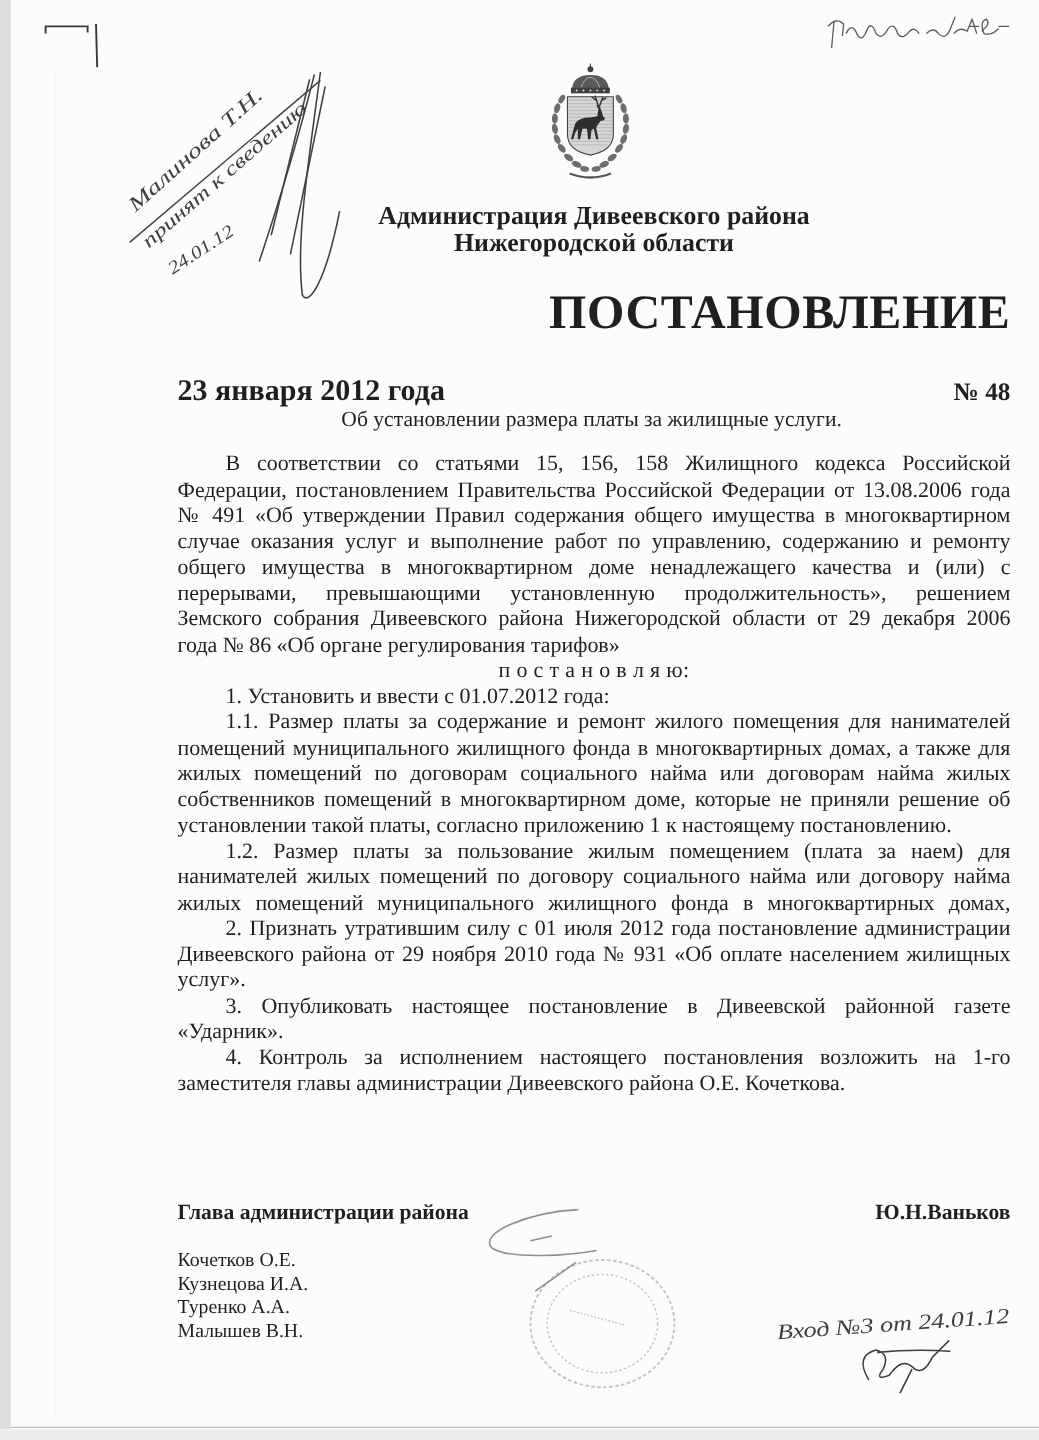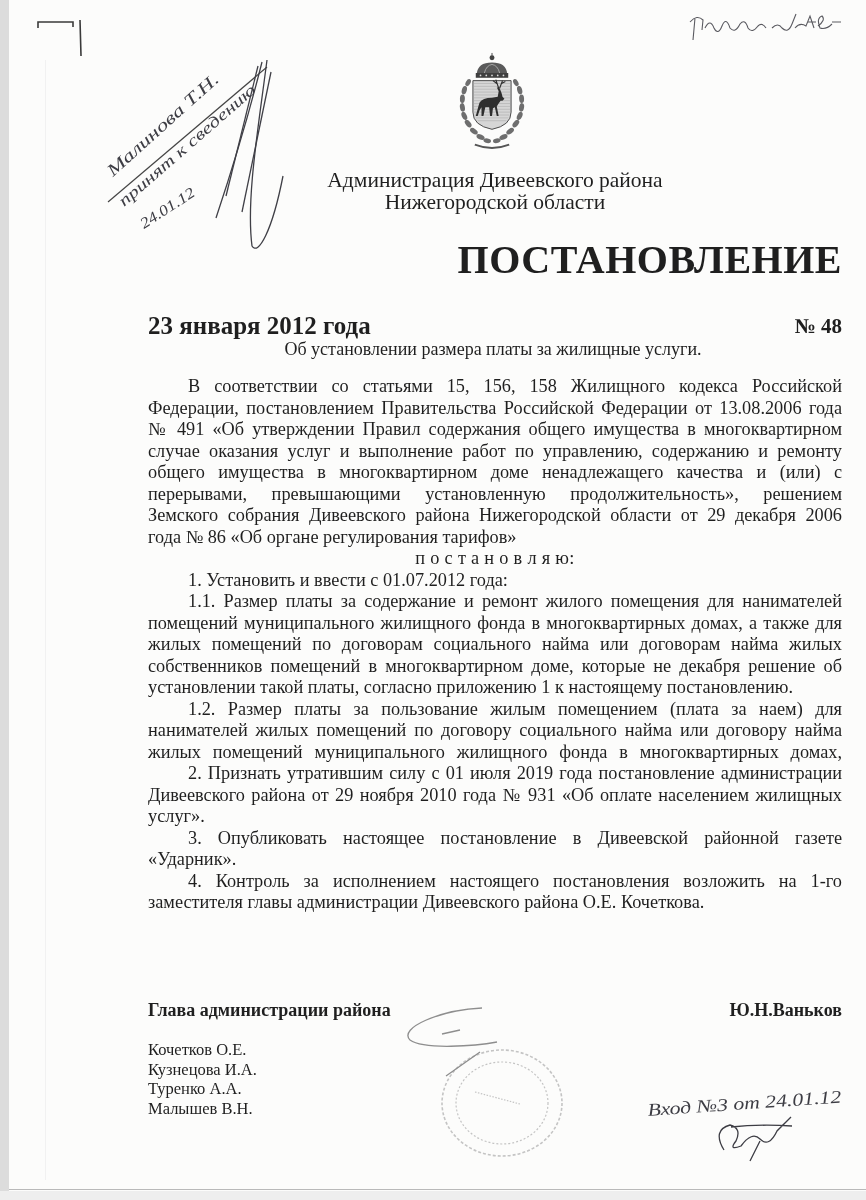--- a/index.html
+++ b/index.html
@@ -9,21 +9,21 @@
     font-family: "Liberation Serif", serif;
   }
   .edge-left { position: absolute; left: 0; top: 0; width: 9px; height: 1191px; background: #dcdcdc; }
   .edge-faint { position: absolute; left: 45px; top: 60px; width: 1px; height: 1120px; background: #f1f1f1; }
   .edge-bottom { position: absolute; left: 9px; right: 0; top: 1189px; height: 1px; background: #b9b9b9; }
   .edge-bottom-fill { position: absolute; left: 0; right: 0; top: 1191px; bottom: 0; background: #eeeeee; }
 
   .emblem { position: absolute; left: 442px; top: 52px; width: 100px; height: 105px; }
 
   .org { position: absolute; left: 148px; top: 169px; width: 694px; text-align: center;
-         font-weight: normal; font-size: 21.5px; line-height: 22px; }
+         font-weight: bold; font-size: 21.5px; line-height: 22px; }
   .org div { white-space: nowrap; }
   .doctype { position: absolute; left: 148px; top: 238px; width: 694px; text-align: right;
              font-weight: bold; font-size: 40px; line-height: 44px; letter-spacing: 0.5px; }
   .date { position: absolute; left: 148px; top: 314px; font-weight: bold; font-size: 25px; line-height: 24px; white-space: nowrap; }
   .number { position: absolute; right: 24px; top: 314px; font-weight: bold; font-size: 21px; line-height: 24px; white-space: nowrap; }
   .subject { position: absolute; left: 148px; top: 339px; width: 690px; text-align: center;
              font-weight: normal; font-size: 18px; line-height: 20px; white-space: nowrap; }
 
   .body { position: absolute; left: 148px; top: 376px; width: 694px; font-size: 18.3px; line-height: 21.5px; }
   .para .line { text-align: left; }
@@ -133,30 +133,30 @@
       <div class="para center">
         <div class="line first">п о с т а н о в л я ю:</div>
       </div>
       <div class="para just">
         <div class="line first">1. Установить и ввести с  01.07.2012 года:</div>
       </div>
       <div class="para just">
         <div class="line first jl">1.1. Размер платы за содержание и ремонт жилого помещения для нанимателей</div>
         <div class="line jl">помещений муниципального жилищного фонда в многоквартирных домах, а также для</div>
         <div class="line jl">жилых помещений по договорам социального найма или договорам найма жилых</div>
-        <div class="line jl">собственников помещений в многоквартирном доме, которые не декабря решение об</div>
+        <div class="line jl">собственников помещений в многоквартирном доме, которые не приняли решение об</div>
         <div class="line">установлении такой платы, согласно приложению 1 к настоящему постановлению.</div>
       </div>
       <div class="para just">
         <div class="line first jl">1.2.  Размер платы за пользование жилым помещением (плата за наем) для</div>
         <div class="line jl">нанимателей жилых помещений по договору социального найма или договору найма</div>
         <div class="line jl">жилых помещений муниципального жилищного фонда в многоквартирных домах,</div>
       </div>
       <div class="para just">
-        <div class="line first jl">2. Признать утратившим силу с 01 июля 2019 года постановление администрации</div>
+        <div class="line first jl">2. Признать утратившим силу с 01 июля 2012 года постановление администрации</div>
         <div class="line jl">Дивеевского района от 29 ноября 2010 года № 931  «Об оплате населением жилищных</div>
         <div class="line">услуг».</div>
       </div>
       <div class="para just">
         <div class="line first jl">3. Опубликовать настоящее постановление в  Дивеевской районной газете</div>
         <div class="line">«Ударник».</div>
       </div>
       <div class="para just">
         <div class="line first jl">4. Контроль за исполнением настоящего постановления возложить на 1-го</div>
         <div class="line">заместителя главы администрации Дивеевского района О.Е. Кочеткова.</div>

